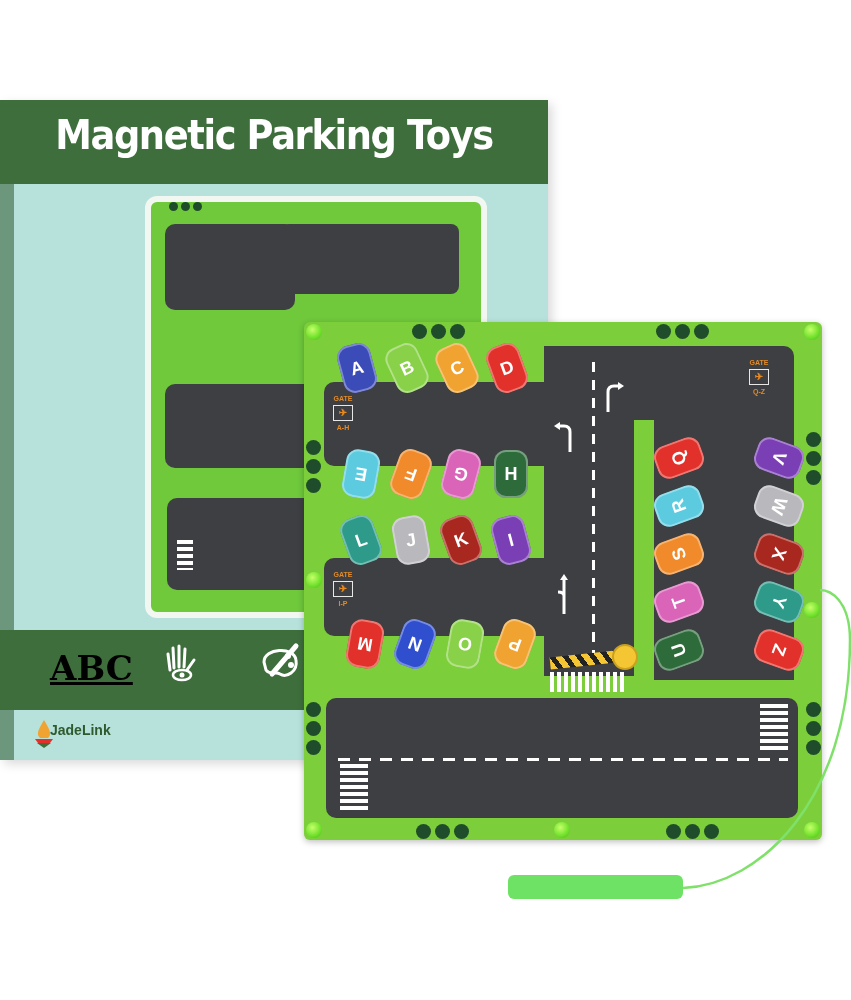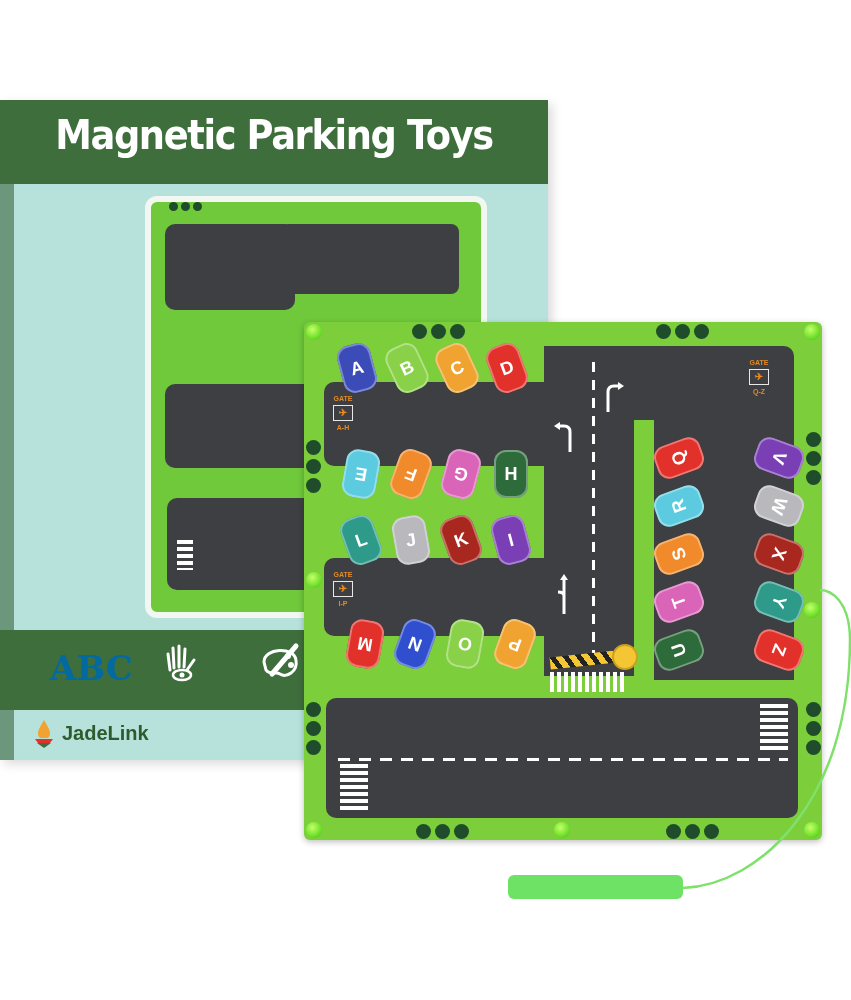--- a/index.html
+++ b/index.html
@@ -4,23 +4,23 @@
 <style>
   html,body{margin:0;padding:0;background:#ffffff;}
   body{width:851px;height:1000px;position:relative;overflow:hidden;font-family:"Liberation Sans",sans-serif;}
   .abs{position:absolute;}
   
   .box{left:0;top:100px;width:548px;height:660px;background:#b7e2dc;box-shadow:4px 4px 10px rgba(0,0,0,.15);}
   .box-side{left:0;top:100px;width:14px;height:660px;background:#2f5a2e;opacity:.55;}
   .box-title-band{left:0;top:100px;width:548px;height:84px;background:#3f6e3d;}
   .box-title{left:0;top:112px;width:548px;text-align:center;color:#ffffff;font-family:"DejaVu Sans",sans-serif;font-weight:bold;font-size:40px;letter-spacing:-1.5px;transform:scaleX(.92);transform-origin:center;}
   .box-bottom-band{left:0;top:630px;width:548px;height:80px;background:#3f6e3d;}
-  .abc{left:50px;top:648px;color:#0369a1;font-family:"DejaVu Serif",serif;font-weight:bold;font-size:34px;}
+  .abc{left:50px;top:648px;color:#000000;font-family:"DejaVu Serif",serif;font-weight:bold;font-size:34px;text-decoration:underline;}
   .logo{left:32px;top:718px;width:24px;height:30px;}
-  .brand{left:62px;top:722px;color:#2f5a2e;font-weight:bold;font-size:20px;}
+  .brand{left:50px;top:722px;color:#2f5a2e;font-weight:bold;font-size:14px;}
   .box-print{left:145px;top:196px;width:330px;height:410px;background:#6fc93b;border:6px solid #f2f7f1;border-radius:12px;}
   
   .board{left:304px;top:322px;width:518px;height:518px;background:#7ccf3a;border-radius:6px;box-shadow:0 2px 6px rgba(0,0,0,.25);overflow:hidden;}
   .road{background:#3e3f43;}
   .peg{width:16px;height:16px;border-radius:50%;background:radial-gradient(circle at 40% 35%,#c6ff6a,#6ee02a 60%,#4bb21a);}
   .tree{width:15px;height:15px;border-radius:50%;background:#1f4d2b;}
   .car{width:34px;height:48px;border-radius:12px;display:flex;align-items:center;justify-content:center;color:#ffffff;font-weight:bold;font-size:18px;box-shadow:inset 0 0 0 2px rgba(255,255,255,.35);}
   .gate{width:34px;text-align:center;color:#e58a22;font-size:7px;font-weight:bold;line-height:9px;}
   .gate .ic{width:18px;height:14px;border:1.5px solid #e8e8e8;margin:2px auto;color:#e58a22;font-size:10px;line-height:14px;}
   .zebra{background:repeating-linear-gradient(to bottom,#ffffff 0 4px,transparent 4px 7px);}

